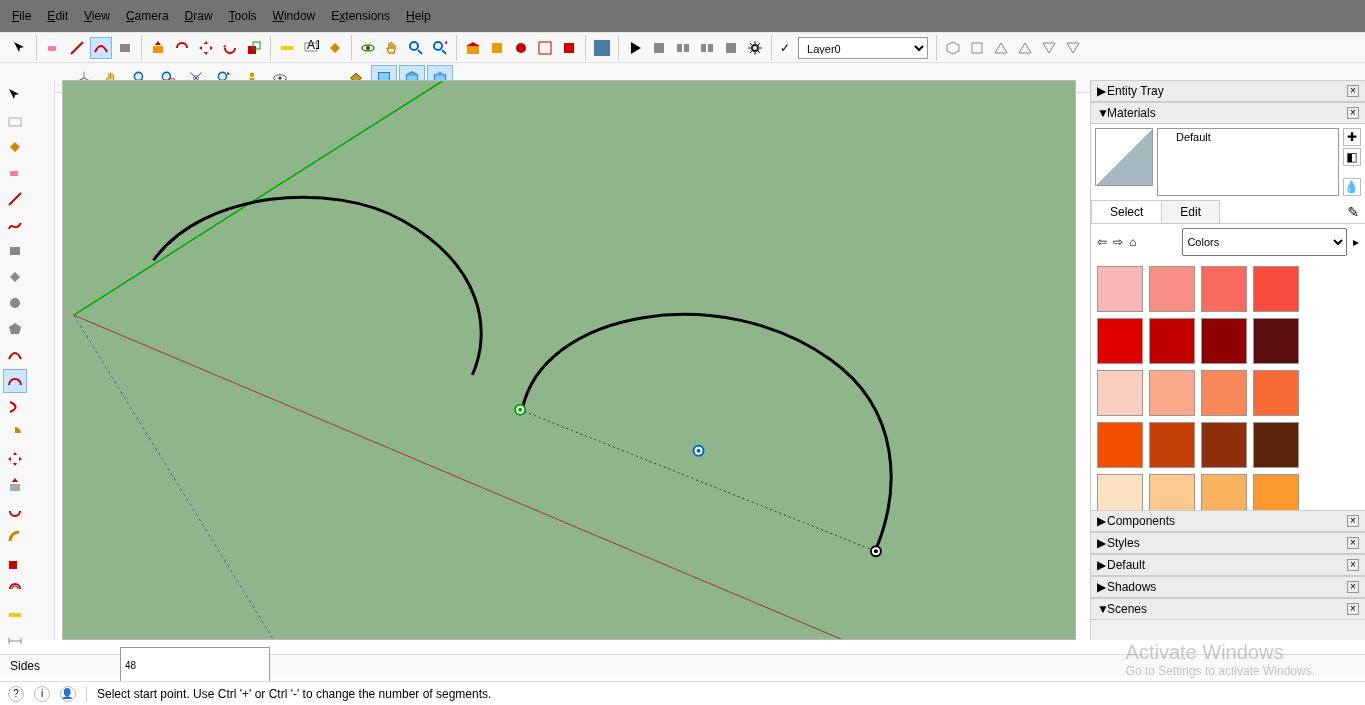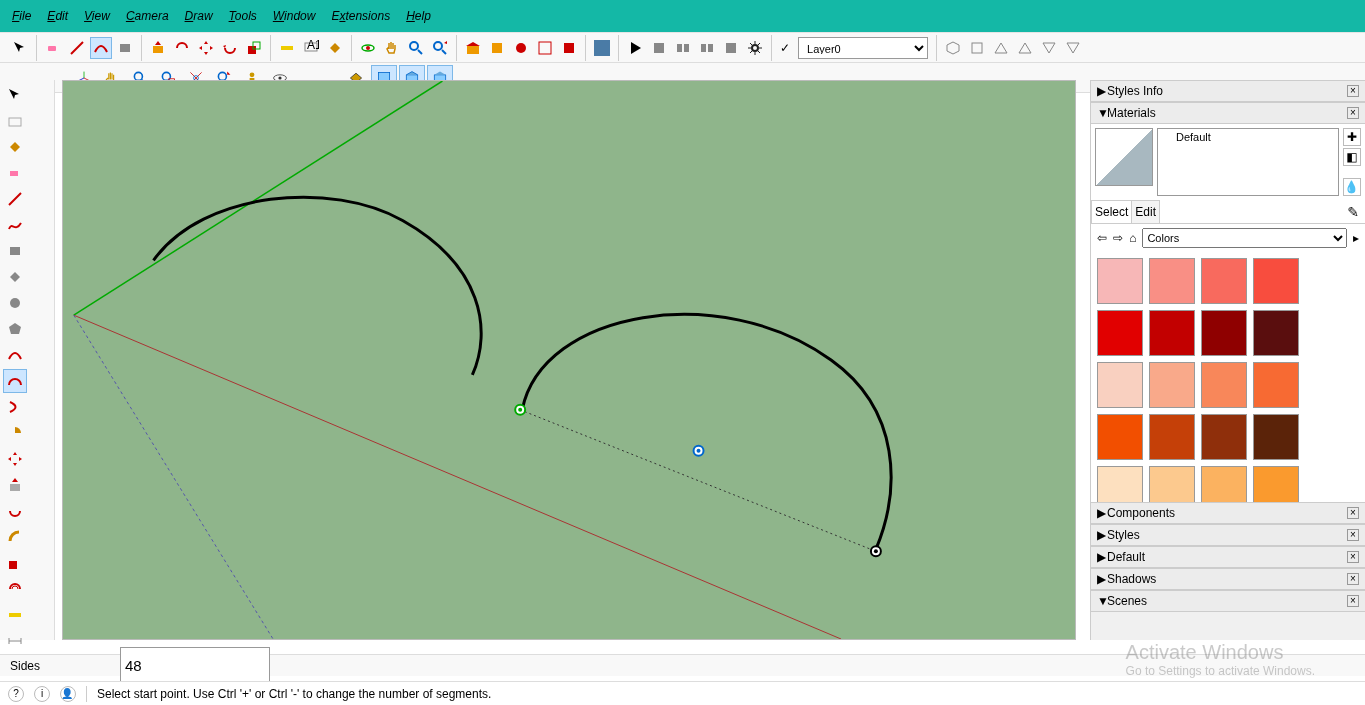--- a/index.html
+++ b/index.html
@@ -1,19 +1,19 @@
 <!DOCTYPE html>
 <html><head>
 <meta charset="utf-8">
 <style>
 * { box-sizing: border-box; margin: 0; padding: 0; font-family: "Segoe UI", Tahoma, sans-serif; font-size: 12px; }
 body { width: 1365px; height: 705px; background: #fff; overflow: hidden; position: relative; }
 
 
-.menu-bar { display: flex; height: 20px; align-items: center; padding: 16px 4px; background: #14b8a6; border-bottom: 1px solid #e5e5e5; font-style: italic; }
+.menu-bar { display: flex; height: 20px; align-items: center; padding: 16px 4px; background: #737373; border-bottom: 1px solid #e5e5e5; }
 .menu-bar span { padding: 2px 8px; cursor: default; }
 .menu-bar span u { text-decoration: underline; }
 
 
 .toolbar { display: flex; align-items: center; height: 30px; padding: 2px 4px; background: #f8f8f8; border-bottom: 1px solid #ddd; }
 .tb-group { display: flex; align-items: center; border-left: 1px solid #ccc; padding: 0 4px; height: 26px; }
 .tb-group:first-child { border-left: none; }
 .tb-btn { width: 22px; height: 22px; display: flex; align-items: center; justify-content: center; margin: 0 1px; border: 1px solid transparent; }
 .tb-btn.selected { background: #cde6ff; border: 1px solid #7db8e8; }
 .tb-btn svg, .tb-btn span { width: 16px; height: 16px; }
@@ -37,35 +37,35 @@
 .tray-header .pin { font-size:10px; }
 .panel-hdr { background: #ececec; padding: 3px 6px; display:flex; align-items:center; border-bottom:1px solid #ccc; border-top:1px solid #ccc; cursor:default;}
 .panel-hdr .arrow { width:10px; display:inline-block;}
 .panel-hdr .x { margin-left:auto; font-size:10px; border:1px solid #999; width:12px; height:12px; text-align:center; line-height:10px;}
 .materials-body { background:#fff; padding:4px; display:flex; gap:4px; }
 .mat-swatch { width:58px; height:58px; border:1px solid #999; background: linear-gradient(135deg, #fff 0 50%, #a8b8c0 50% 100%); }
 .mat-name { flex:1; height:20px; border:1px solid #999; padding:2px 18px; font-size:11px; background:#fff;}
 .mat-icons { display:flex; flex-direction:column; gap:2px;}
 .mat-icons div{ width:18px;height:18px; border:1px solid #bbb; display:flex;align-items:center;justify-content:center; font-size:12px;}
 .mat-tabs { display:flex; background:#fff; border-bottom:1px solid #ccc;}
-.mat-tabs div { padding:4px 3px; border:1px solid #ccc; border-bottom:none; background:#f4f4f4; margin-right:-1px;}
+.mat-tabs div { padding:4px 18px; border:1px solid #ccc; border-bottom:none; background:#f4f4f4; margin-right:-1px;}
 .mat-tabs div.active { background:#fff; }
 .pick { margin-left:auto; align-self:center; padding-right:6px; font-size:14px;}
 .nav-row { display:flex; align-items:center; padding:4px 6px; background:#fff; gap:6px;}
-.nav-row select { flex:1; height:20px; font-size:11px;}
+.nav-row select { flex:1; height:28px; font-size:11px;margin-left:40px;}
 .color-grid { background:#fff; padding:6px; display:grid; grid-template-columns: repeat(4, 46px); gap:6px; overflow-y:auto; height: 250px; position:relative;}
 .color-grid::-webkit-scrollbar{width:14px}
 .color-grid::-webkit-scrollbar-track{background:#eee}
 .color-grid::-webkit-scrollbar-thumb{background:#c8c8c8}
 .swatch { width:46px; height:46px; border:1px solid #999;}
 
 
 .meas-bar { position:absolute; left:0; top: 654px; width:100%; height:22px; display:flex; align-items:center; background:#f8f8f8; border-top:1px solid #ddd; padding: 0 10px; gap:10px;}
 .meas-bar .lbl { width:100px;}
-.meas-bar input { width:150px; height:18px; border:1px solid #999; padding:18px 4px; font-size:15px;}
+.meas-bar input { width:150px; height:18px; border:1px solid #999; padding:18px 4px; font-size:10px;}
 
 
 .status-bar { position:absolute; left:0; bottom:0; width:100%; height:24px; display:flex; align-items:center; background:#fff; border-top:1px solid #ddd; padding:0 8px; gap:10px;}
 .status-bar .ico { width:16px;height:16px; border:1px solid #bbb; border-radius:50%; display:flex;align-items:center;justify-content:center; font-size:10px;}
 .status-bar .divider { width:1px; height:16px; background:#ccc;}
 
 
 .watermark { position:absolute; right:50px; bottom:27px; color:rgba(100,100,100,.35); text-align:left;}
 .watermark .t1{font-size:20px;}
 .watermark .t2{font-size:12px;}
@@ -526,21 +526,21 @@
     <circle cx="637" cy="371" r="5" fill="#fff" stroke="#06c" stroke-width="2"></circle>
     <circle cx="637" cy="371" r="2" fill="#06c"></circle>
     <circle cx="815" cy="472" r="5" fill="#fff" stroke="#000" stroke-width="2"></circle>
     <circle cx="815" cy="472" r="2" fill="#000"></circle>
   </svg>
 </div>
 
 <div class="tray">
   <div class="panel-hdr">
       <span class="arrow">▶</span>
-      <span>Styles Info</span>
+      <span>Entity Tray</span>
       <span class="x">×</span>
     </div>
   <div class="panel-hdr">
       <span class="arrow">▼</span>
       <span>Materials</span>
       <span class="x">×</span>
     </div>
 
   <div class="materials-body">
     <div class="mat-swatch"></div>

